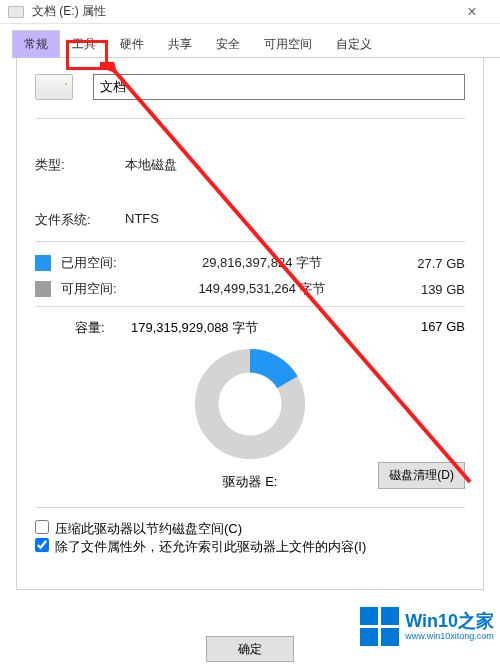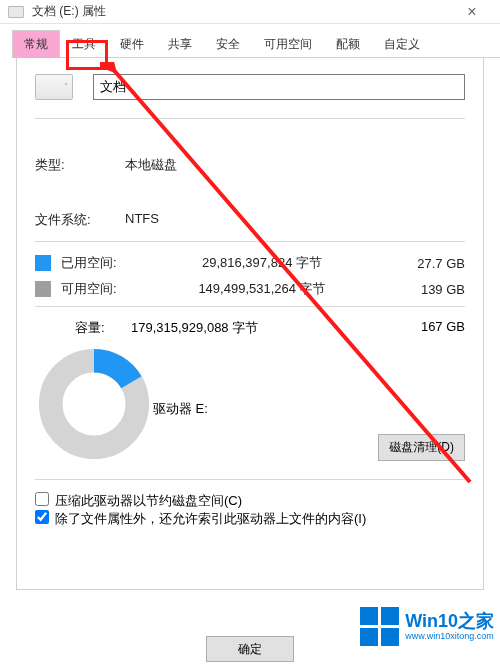--- a/index.html
+++ b/index.html
@@ -5,21 +5,21 @@
 * { box-sizing: border-box; margin: 0; padding: 0; font-family: "Microsoft YaHei", "Segoe UI", sans-serif; }
 body { width: 500px; height: 670px; background: #fff; position: relative; overflow: hidden; }
 
 .titlebar { height: 24px; display: flex; align-items: center; padding: 0 8px; border-bottom: 1px solid #e5e5e5; }
 .titlebar .drive-ico { width: 16px; height: 12px; background: #e8e8e8; border: 1px solid #bbb; border-radius: 1px; margin-right: 8px; }
 .titlebar .title { font-size: 12px; color: #333; flex: 1; }
 .titlebar .close { width: 40px; height: 28px; display: flex; align-items: center; justify-content: center; font-size: 16px; color: #666; }
 
 .tabs { display: flex; padding: 6px 12px 0 12px; position: relative; }
 .tab { font-size: 12px; color: #333; padding: 5px 11px; border: 1px solid transparent; border-bottom: none; cursor: pointer; white-space: nowrap; }
-.tab.active { border-color: #d0d0d0; background: #f9a8d4; position: relative; z-index: 2; }
+.tab.active { border-color: #d0d0d0; background: #c4b5fd; position: relative; z-index: 2; }
 .tabline { position: absolute; left: 12px; right: 0; bottom: 0; height: 1px; background: #d0d0d0; z-index: 1; }
 
 .pane { margin: 0 16px 0 16px; border-left: 1px solid #d0d0d0; border-right: 1px solid #d0d0d0; border-bottom: 1px solid #d0d0d0; padding: 16px 18px; height: 532px; position: relative; }
 
 .header-row { display: flex; align-items: center; gap: 20px; margin-bottom: 18px; }
 .bigdrive { width: 38px; height: 26px; background: linear-gradient(#f7f7f7,#e6e6e6); border: 1px solid #bbb; border-radius: 2px; position: relative; }
 .bigdrive::after { content: ""; position: absolute; right: 5px; top: 8px; width: 2px; height: 2px; background: #92d050; border-radius: 50%; }
 .name-input { flex: 1; border: 1px solid #7a7a7a; padding: 4px 6px; font-size: 13px; height: 26px; }
 
 .hr { border: 0; border-top: 1px solid #d8d8d8; margin: 8px 0 12px 0; }
@@ -33,21 +33,21 @@
 .sq.gray { background: #9e9e9e; }
 .usage-row .ul { width: 70px; }
 .usage-row .bytes { flex: 1; text-align: center; }
 .usage-row .hr-size { width: 72px; text-align: right; }
 
 .cap-row { display: flex; font-size: 13px; margin: 12px 0 4px 40px; }
 .cap-row .cl { width: 56px; }
 .cap-row .cb { flex: 1; text-align: left; }
 .cap-row .ch { width: 72px; text-align: right; }
 
-.chart-wrap { display: flex; flex-direction: row; align-items: center; margin-top: 8px; position: relative; }
+.chart-wrap { display: flex; flex-direction: column; align-items: center; margin-top: 8px; position: relative; }
 .chart { width: 118px; height: 118px; }
 .drv-label { font-size: 13px; margin-top: 10px; }
 .cleanup-btn { position: absolute; right: 0; bottom: 2px; }
 
 .btn { font-size: 12px; padding: 4px 10px; background: #e1e1e1; border: 1px solid #adadad; cursor: pointer; }
 
 .check-row { display: flex; align-items: flex-start; font-size: 13px; gap: 6px; }
 .check-row input { width: 14px; height: 14px; }
 
 .bottom-btns { position: absolute; left: 0; right: 0; bottom: 8px; display: flex; justify-content: center; gap: 0; }
@@ -75,21 +75,20 @@
     </div>
 </div>
 
 <div class="tabs">
   <div class="tab active"><span>常规</span></div>
   <div class="tab"><span>工具</span></div>
   <div class="tab"><span>硬件</span></div>
   <div class="tab"><span>共享</span></div>
   <div class="tab"><span>安全</span></div>
   <div class="tab"><span>可用空间</span></div>
-  <div class="tab"><span>配额</span></div>
   <div class="tab"><span>自定义</span></div>
   <div class="tabline"></div>
 </div>
 
 <div class="pane">
 
   <div class="header-row">
     <div class="bigdrive"></div>
     <input class="name-input" value="文档" style="">
   </div>

